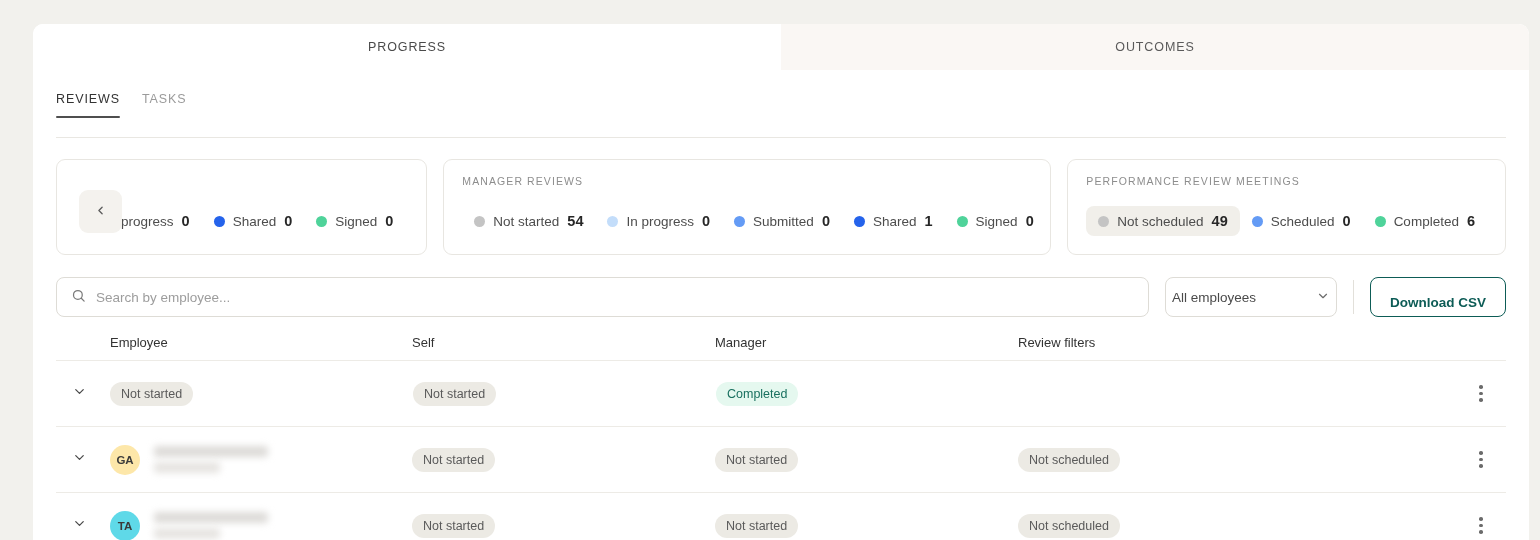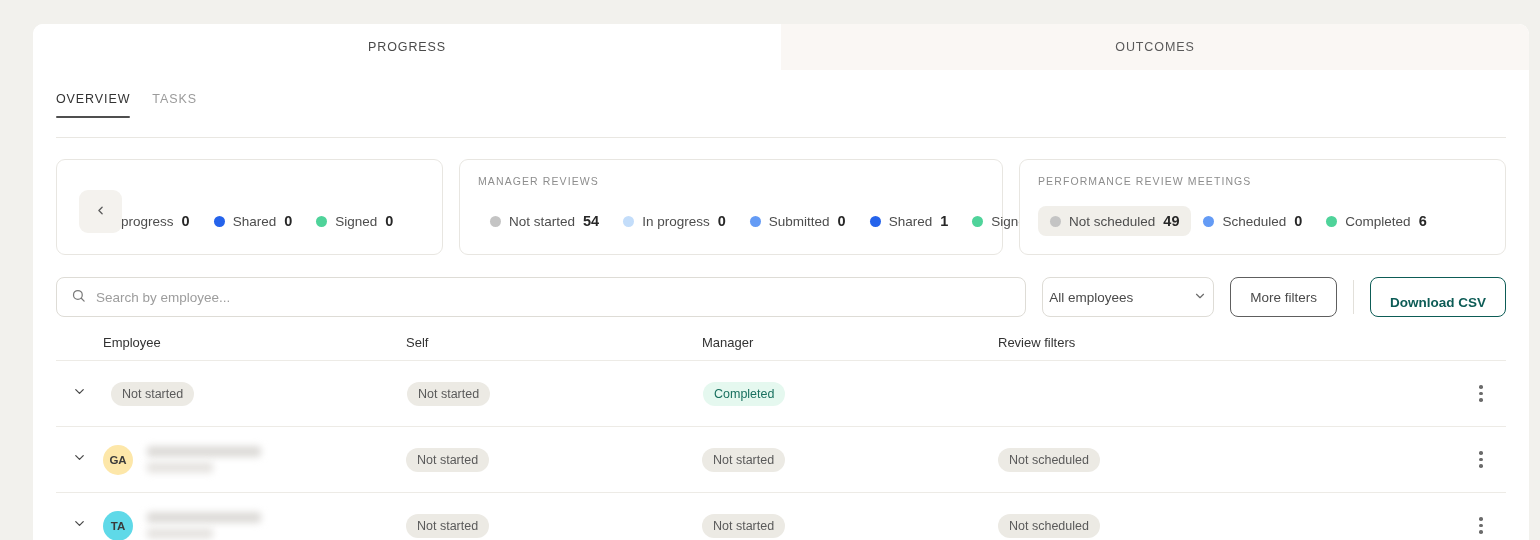--- a/index.html
+++ b/index.html
@@ -106,21 +106,21 @@
     border: 1px solid #e8e6e1;
     border-radius: 9px;
     background: #fff;
     padding: 15px 18px 16px 18px;
     position: relative;
     min-height: 96px;
     display: flex;
     flex-direction: column;
   }
   .stat-card.c1 { width: 387px; }
-  .stat-card.c2 { width: 544px; }
+  .stat-card.c2 { width: 608px; }
   .stat-card.c3 { width: 450px; flex: 1 1 auto; }
 
   .stat-title {
     font-size: 10.5px;
     letter-spacing: 1.1px;
     color: #8d8d8d;
     text-transform: uppercase;
     margin-bottom: 0;
     white-space: nowrap;
   }
@@ -245,30 +245,31 @@
     font-family: "Liberation Sans", sans-serif;
     color: #0d5c56;
     cursor: pointer;
   }
 
   
   .tbl { width: 100%; padding: 0 23px; margin-top: 18px; }
   .tbl-head, .tbl-row {
     display: flex;
     align-items: center;
+    gap: 7px;
   }
   .tbl-head { padding-bottom: 10px; }
   .tbl-row {
     height: 66px;
     border-top: 1px solid #edebe6;
     position: relative;
   }
   .col-chevron { width: 47px; flex: 0 0 47px; display: flex; align-items: center; justify-content: center; cursor:pointer; }
   .col-employee { width: 295px; flex: 0 0 295px; display: flex; align-items: center; gap: 14px; }
-  .col-self { width: 296px; flex: 0 0 296px; margin-left: 8px; }
+  .col-self { width: 296px; flex: 0 0 296px; }
   .col-manager { width: 296px; flex: 0 0 296px; }
   .col-meeting { flex: 1 1 auto; }
   .col-menu { width: 50px; flex: 0 0 50px; display: flex; align-items: center; justify-content: center; cursor: pointer; }
 
   .th { font-size: 13px; color: #333; }
 
   .avatar {
     width: 30px; height: 30px;
     border-radius: 50%;
     display: flex;
@@ -311,21 +312,21 @@
 <body>
 
 <div class="panel">
 
   <div class="seg-tabs">
     <div class="seg-tab">PROGRESS</div>
     <div class="seg-tab inactive">OUTCOMES</div>
   </div>
 
   <div class="subtabs">
-    <div class="subtab active">OVERVIEW</div>
+    <div class="subtab active">REVIEWS</div>
     <div class="subtab">TASKS</div>
   </div>
 
   <div class="stats-row">
 
     <div class="stat-card c1">
       <div class="stat-title"></div>
       <div class="stat-items">
         <div class="stat-item">
           <span class="dot" style="background:#c3ddfa"></span>
@@ -418,21 +419,20 @@
 
     <div class="select-box">
       <span>All employees</span>
       <span>
         <svg width="14" height="14" viewBox="0 0 24 24" fill="none" stroke="#6c6c6c" stroke-width="2" stroke-linecap="round" stroke-linejoin="round">
             <polyline points="6 9 12 15 18 9"></polyline>
           </svg>
       </span>
     </div>
 
-    <button class="btn-ghost">More filters</button>
 
     <div class="vdivider"></div>
 
     <button class="btn-primary">Download CSV</button>
   </div>
 
   <div class="tbl">
     <div class="tbl-head">
       <div class="col-chevron"></div>
       <div class="col-employee th">Employee</div>

